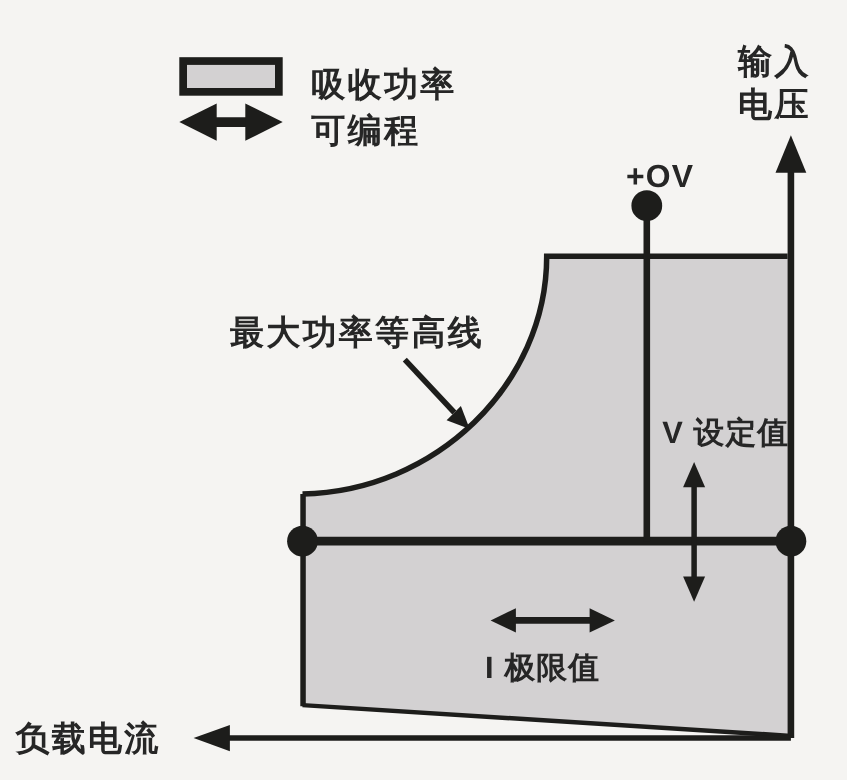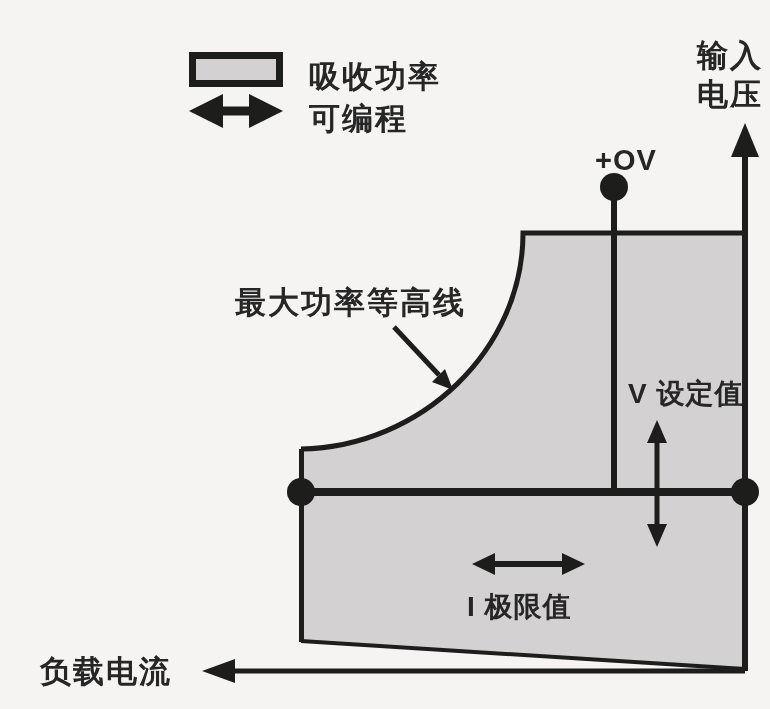--- a/index.html
+++ b/index.html
@@ -1,16 +1,16 @@
 <!DOCTYPE html>
 <html><head>
 <meta charset="utf-8">
 <style>
   html,body{margin:0;padding:0;}
-  .stage{width:612px;height:709px;position:relative;background:#f5f4f2;padding-left:26px;}
+  .stage{width:612px;height:709px;position:relative;background:#f5f4f2;}
   svg{display:block;}
   .ln{stroke:#1d1d1b;fill:none;stroke-linecap:butt;}
   .solid{fill:#1d1d1b;stroke:none;}
   .region{fill:#d3d1d2;stroke:none;}
   .legend-box{fill:#d3d1d2;stroke:#1d1d1b;stroke-width:7;}
   text{font-family:"Liberation Sans","DejaVu Sans",sans-serif;fill:#262626;font-weight:600;}
   .cjk{font-size:31px;letter-spacing:2px;}
   .cjk-sm{font-size:28px;letter-spacing:1px;}
   .latin{font-size:29px;letter-spacing:1px;}
   .ctr{text-anchor:middle;}

